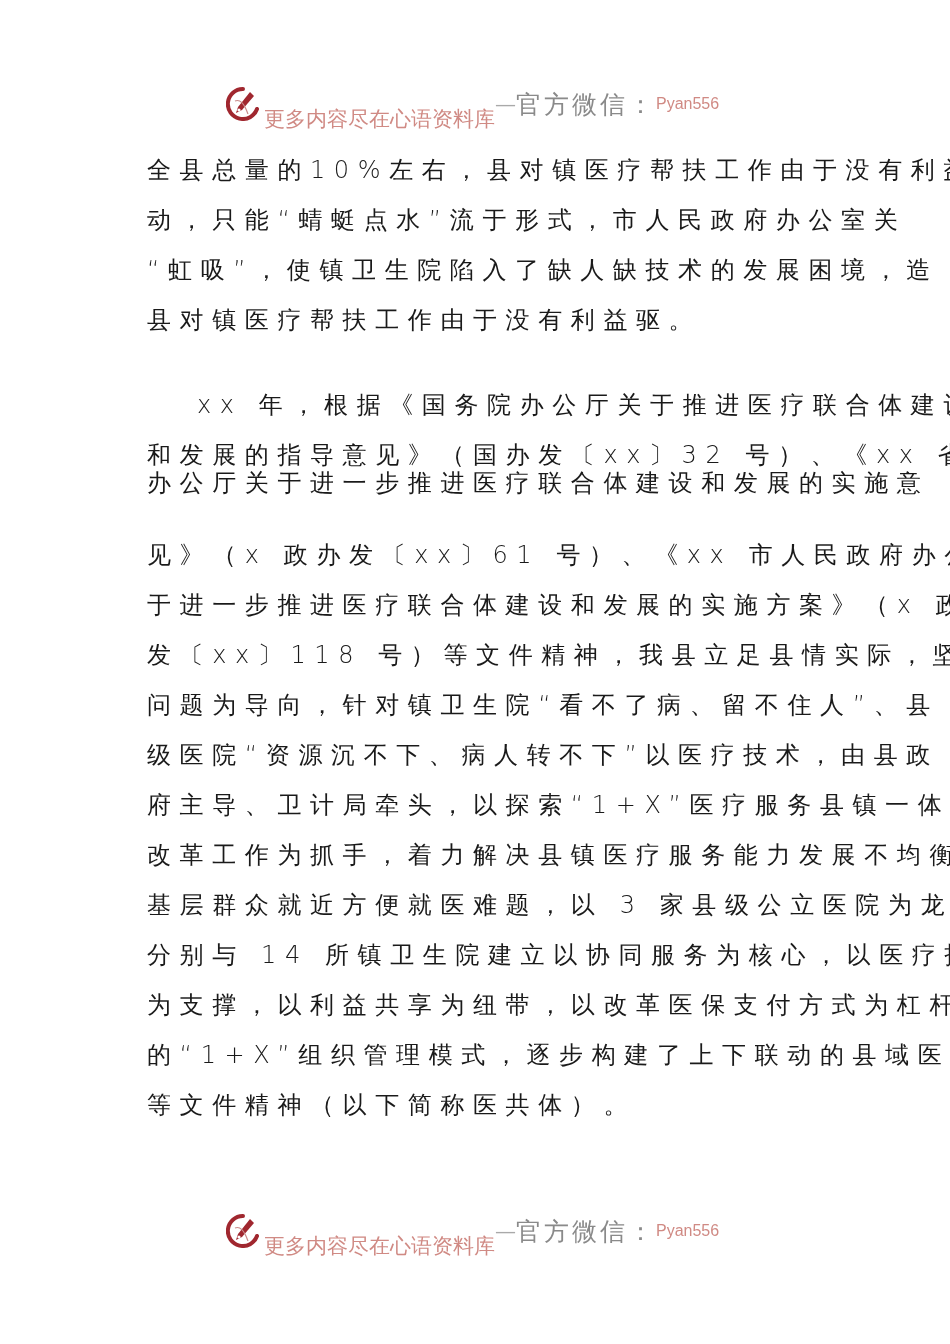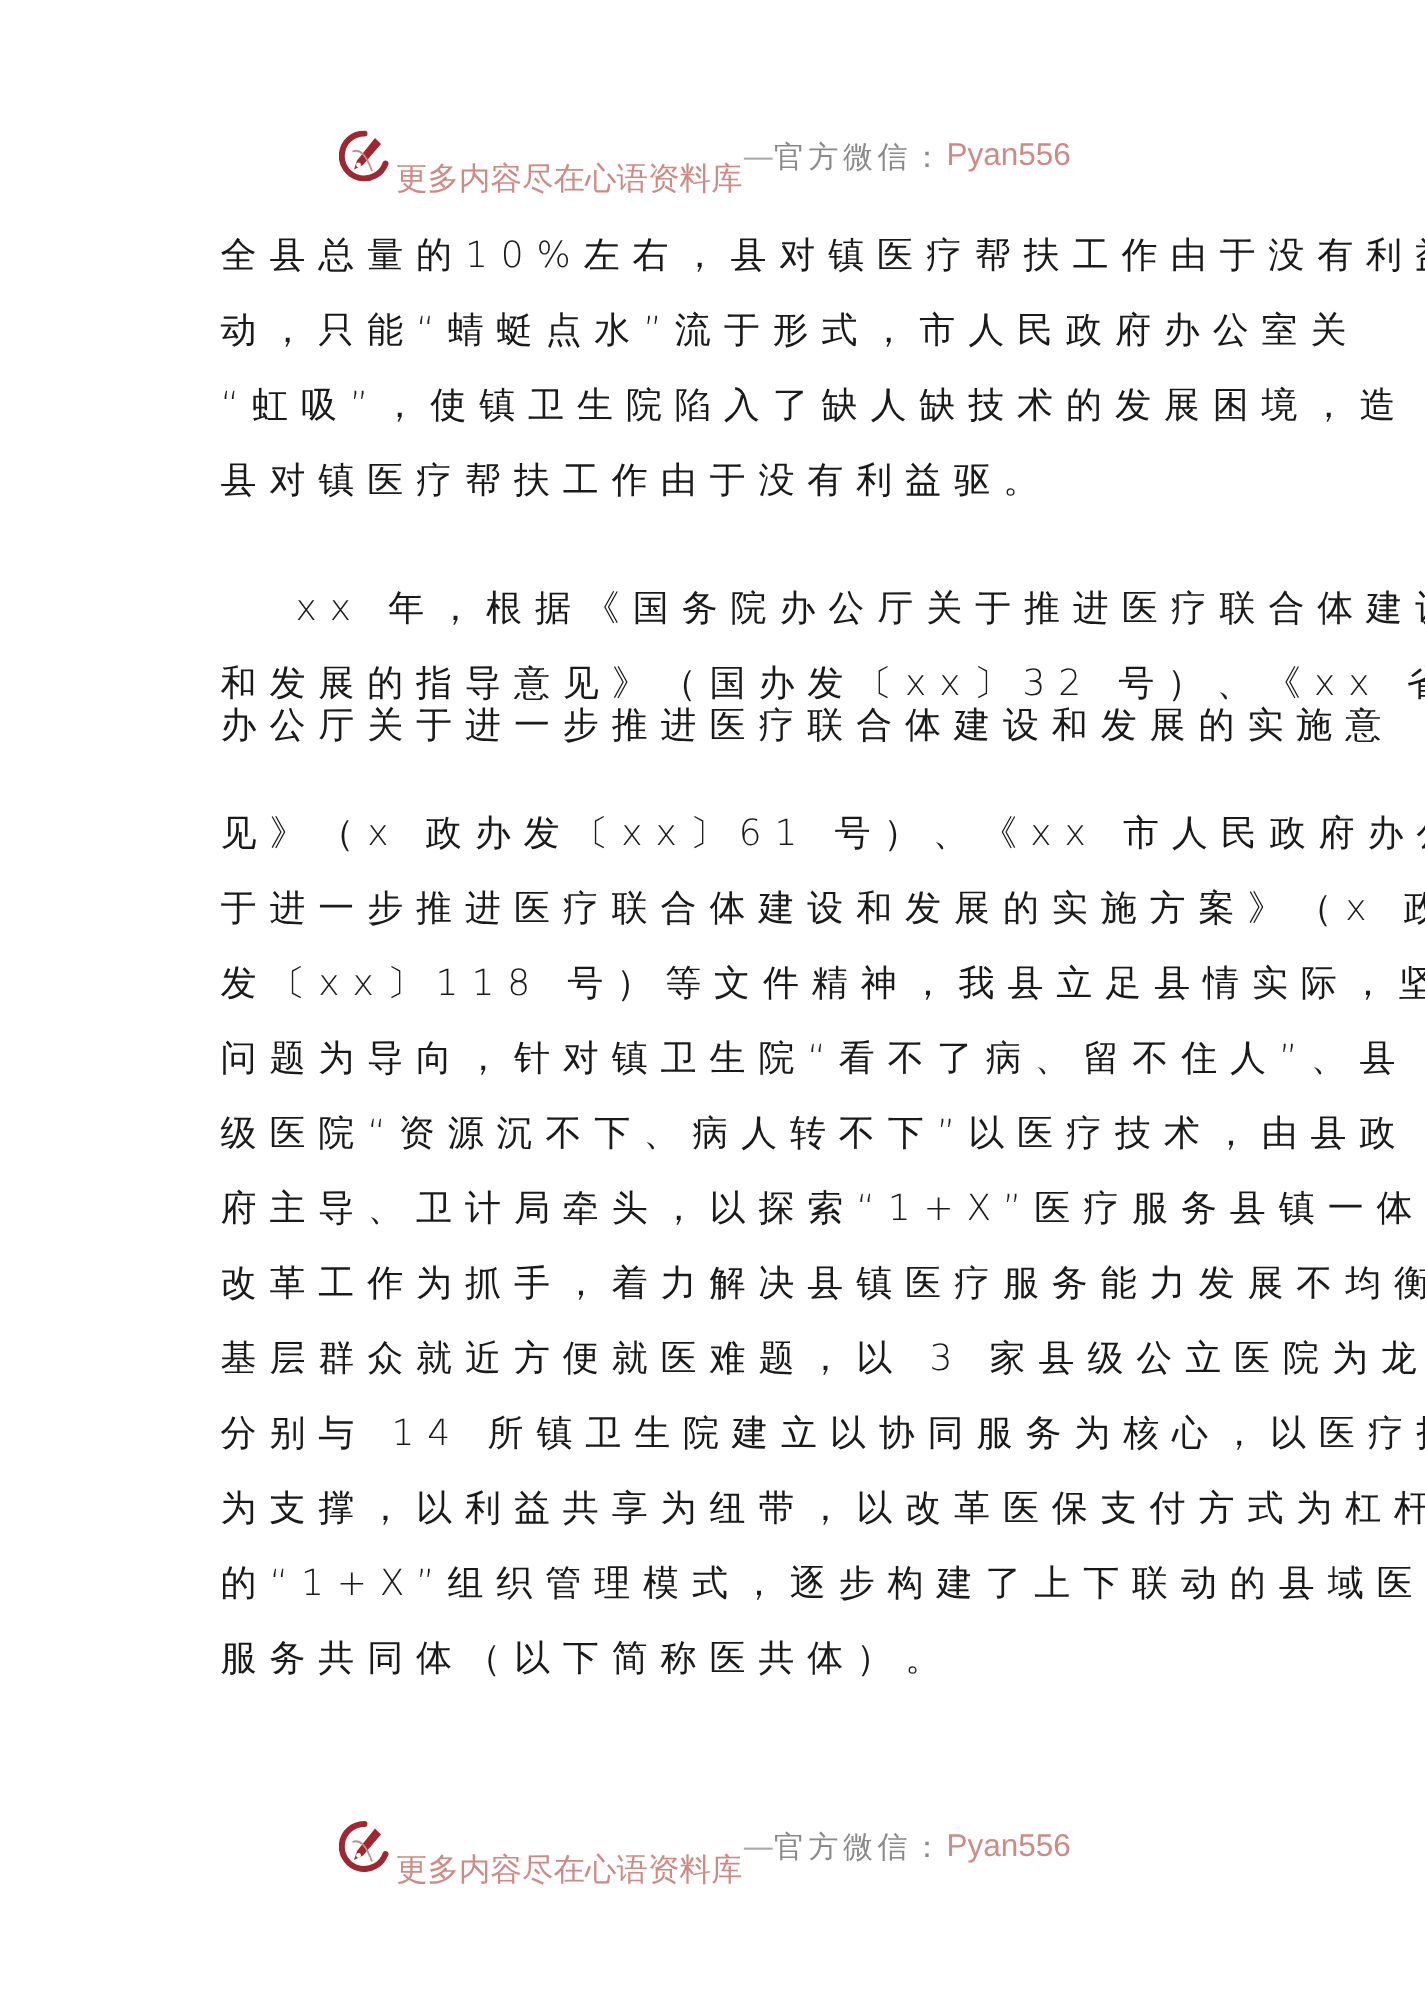--- a/index.html
+++ b/index.html
@@ -44,27 +44,27 @@
       letter-spacing: 0px;
       margin-top: 30px;
     }
     .wm-dash {
       color: #a9a9a9;
       font-size: 21px;
     }
     .wm-sub {
       color: #8a8a8a;
       font-family: Liberation Mono, monospace;
-      font-size: 20px;
+      font-size: 25px;
       letter-spacing: 3px;
     }
     .wm-id {
       color: #d08a84;
       font-family: "Liberation Sans", "DejaVu Sans", sans-serif;
-      font-size: 21px;
+      font-size: 16px;
     }
     .body-text {
       position: absolute;
       left: 147px;
       top: 0;
       width: 660px;
     }
     .line {
       position: absolute;
       left: 0;
@@ -110,21 +110,21 @@
     <div class="line" style="top:590px">于进一步推进医疗联合体建设和发展的实施方案》（x 政办</div>
     <div class="line" style="top:640px">发〔xx〕118 号）等文件精神，我县立足县情实际，坚持以</div>
     <div class="line" style="top:690px">问题为导向，针对镇卫生院“看不了病、留不住人”、县</div>
     <div class="line" style="top:740px">级医院“资源沉不下、病人转不下”以医疗技术，由县政</div>
     <div class="line" style="top:790px">府主导、卫计局牵头，以探索“1+X”医疗服务县镇一体化</div>
     <div class="line" style="top:840px">改革工作为抓手，着力解决县镇医疗服务能力发展不均衡，</div>
     <div class="line" style="top:890px">基层群众就近方便就医难题，以 3 家县级公立医院为龙头，</div>
     <div class="line" style="top:940px">分别与 14 所镇卫生院建立以协同服务为核心，以医疗技术</div>
     <div class="line" style="top:990px">为支撑，以利益共享为纽带，以改革医保支付方式为杠杆</div>
     <div class="line" style="top:1040px">的“1+X”组织管理模式，逐步构建了上下联动的县域医疗</div>
-    <div class="line" style="top:1090px">服务共同体（以下简称医共体）。</div>
+    <div class="line" style="top:1090px">等文件精神（以下简称医共体）。</div>
   </div>
 
   <div class="watermark bottom">
     <svg class="wm-logo" viewBox="0 0 34 34">
       <path d="M17 2 A15 15 0 1 0 31 22" fill="none" stroke="#a0272f" stroke-width="4" stroke-linecap="round"></path>
       <path d="M24 5 L12 20 L10 26 L16 23 L28 9 Z" fill="#a0272f"></path>
       <path d="M9 14 C 14 12, 18 16, 22 27" fill="none" stroke="#c98a8a" stroke-width="1.2"></path>
       <circle cx="13" cy="23" r="1.6" fill="#ffffff"></circle>
     </svg>
     <span class="wm-main">更多内容尽在心语资料库</span>

